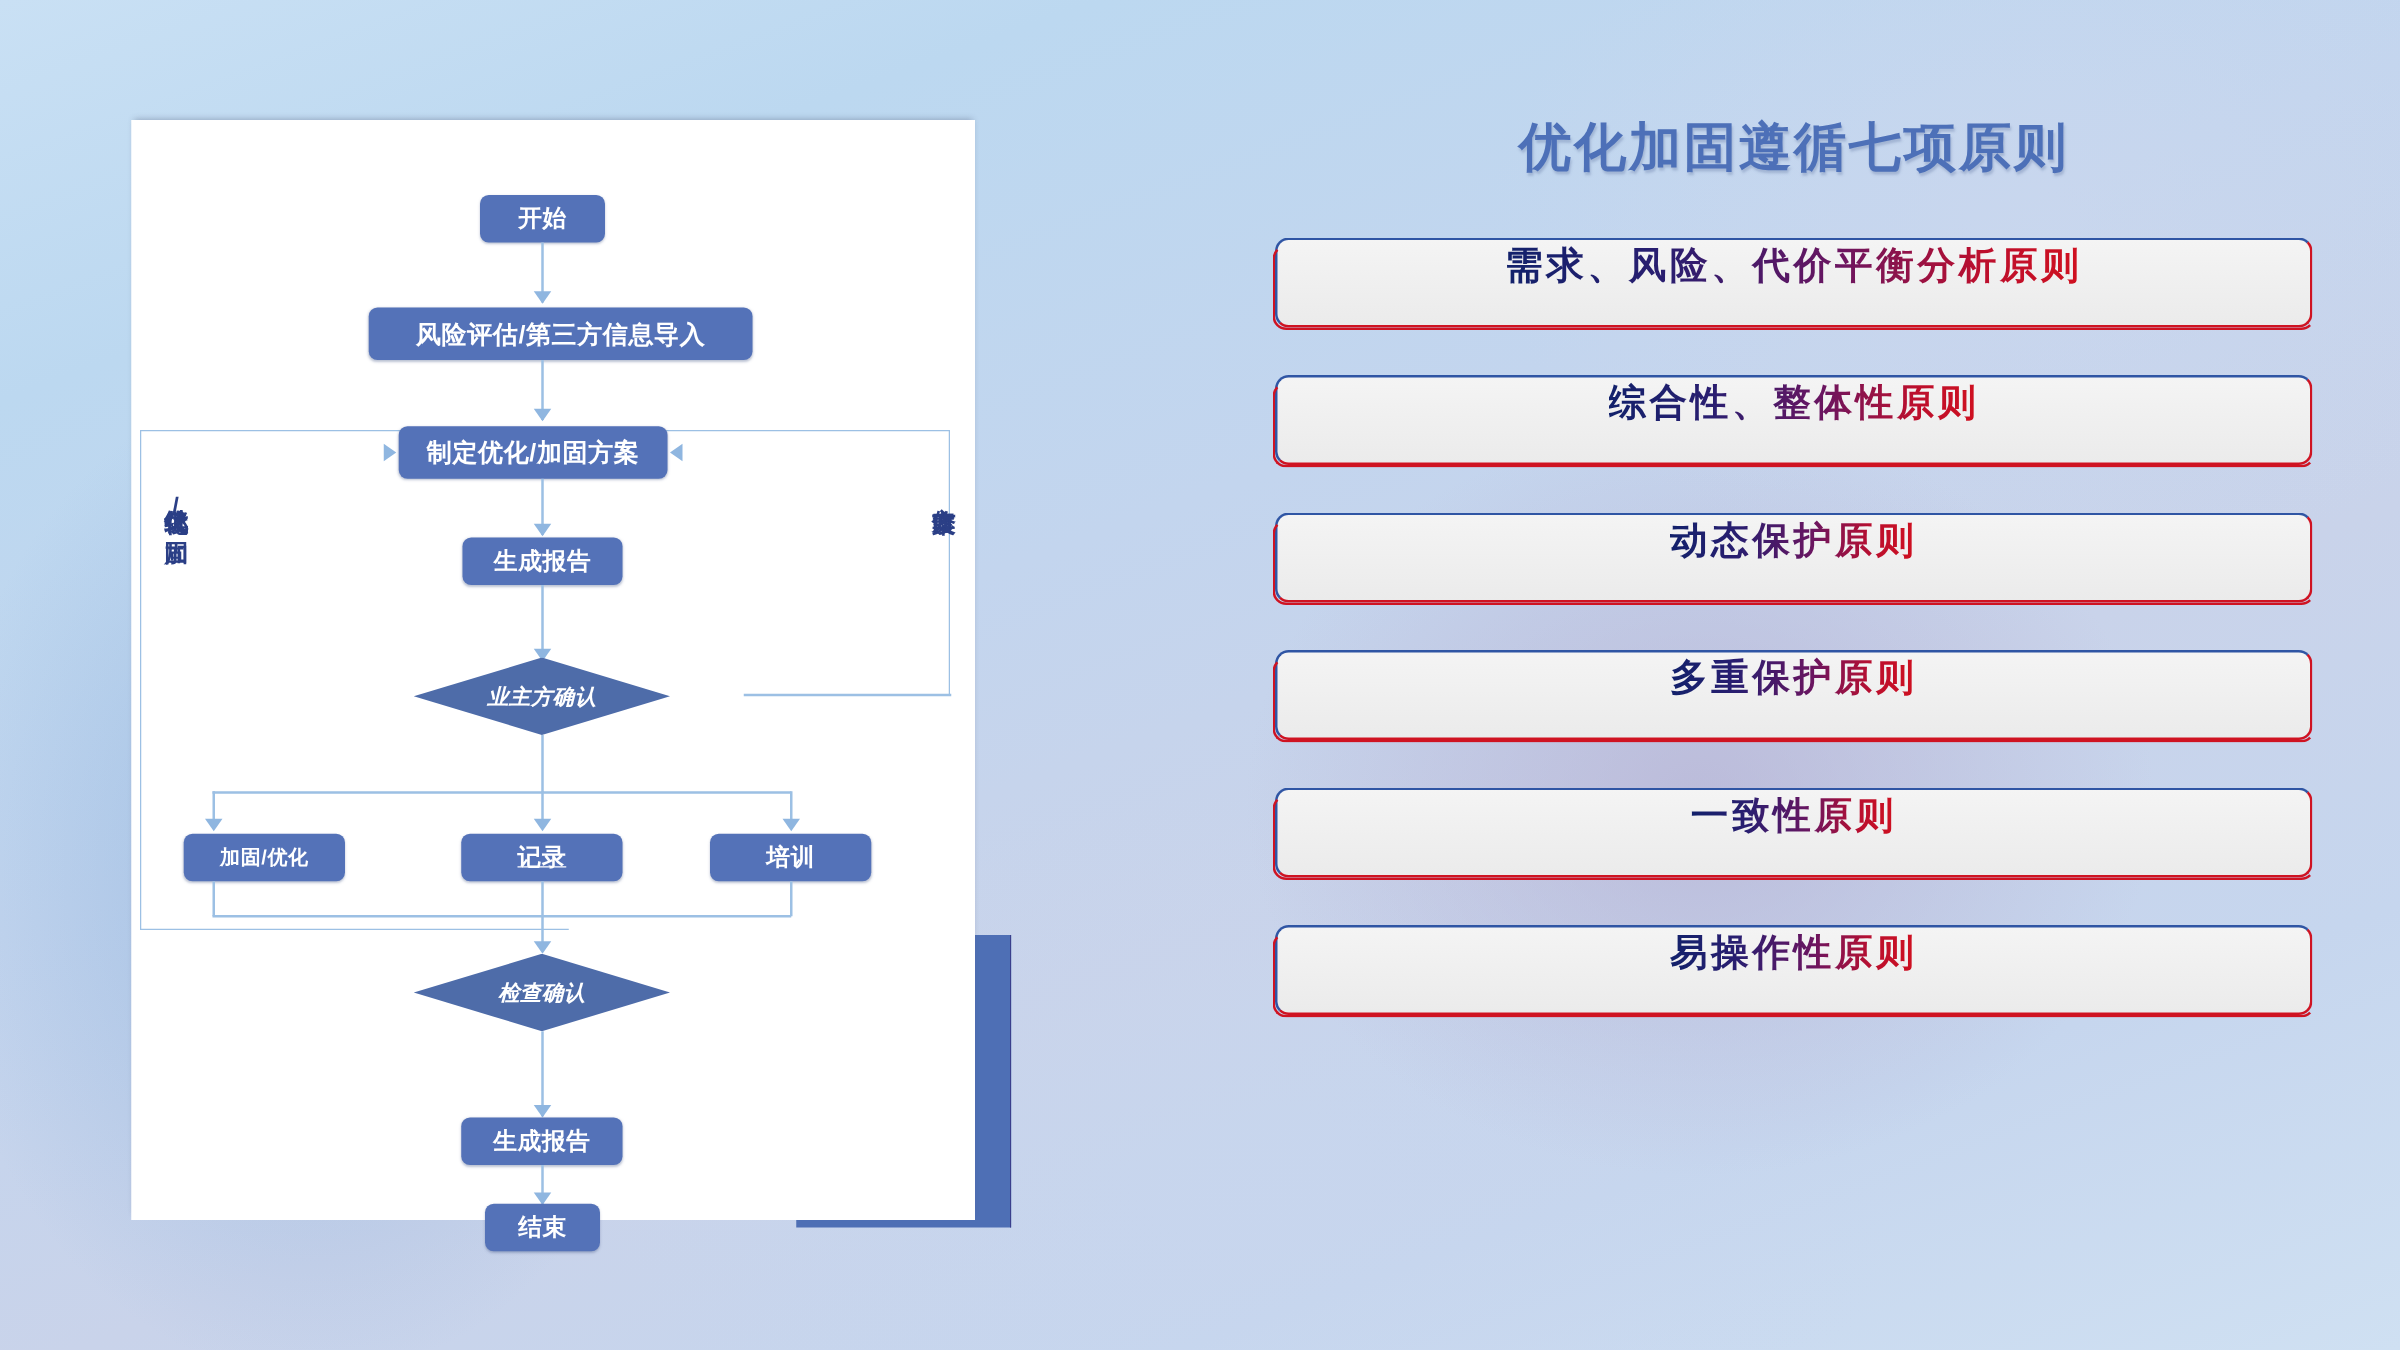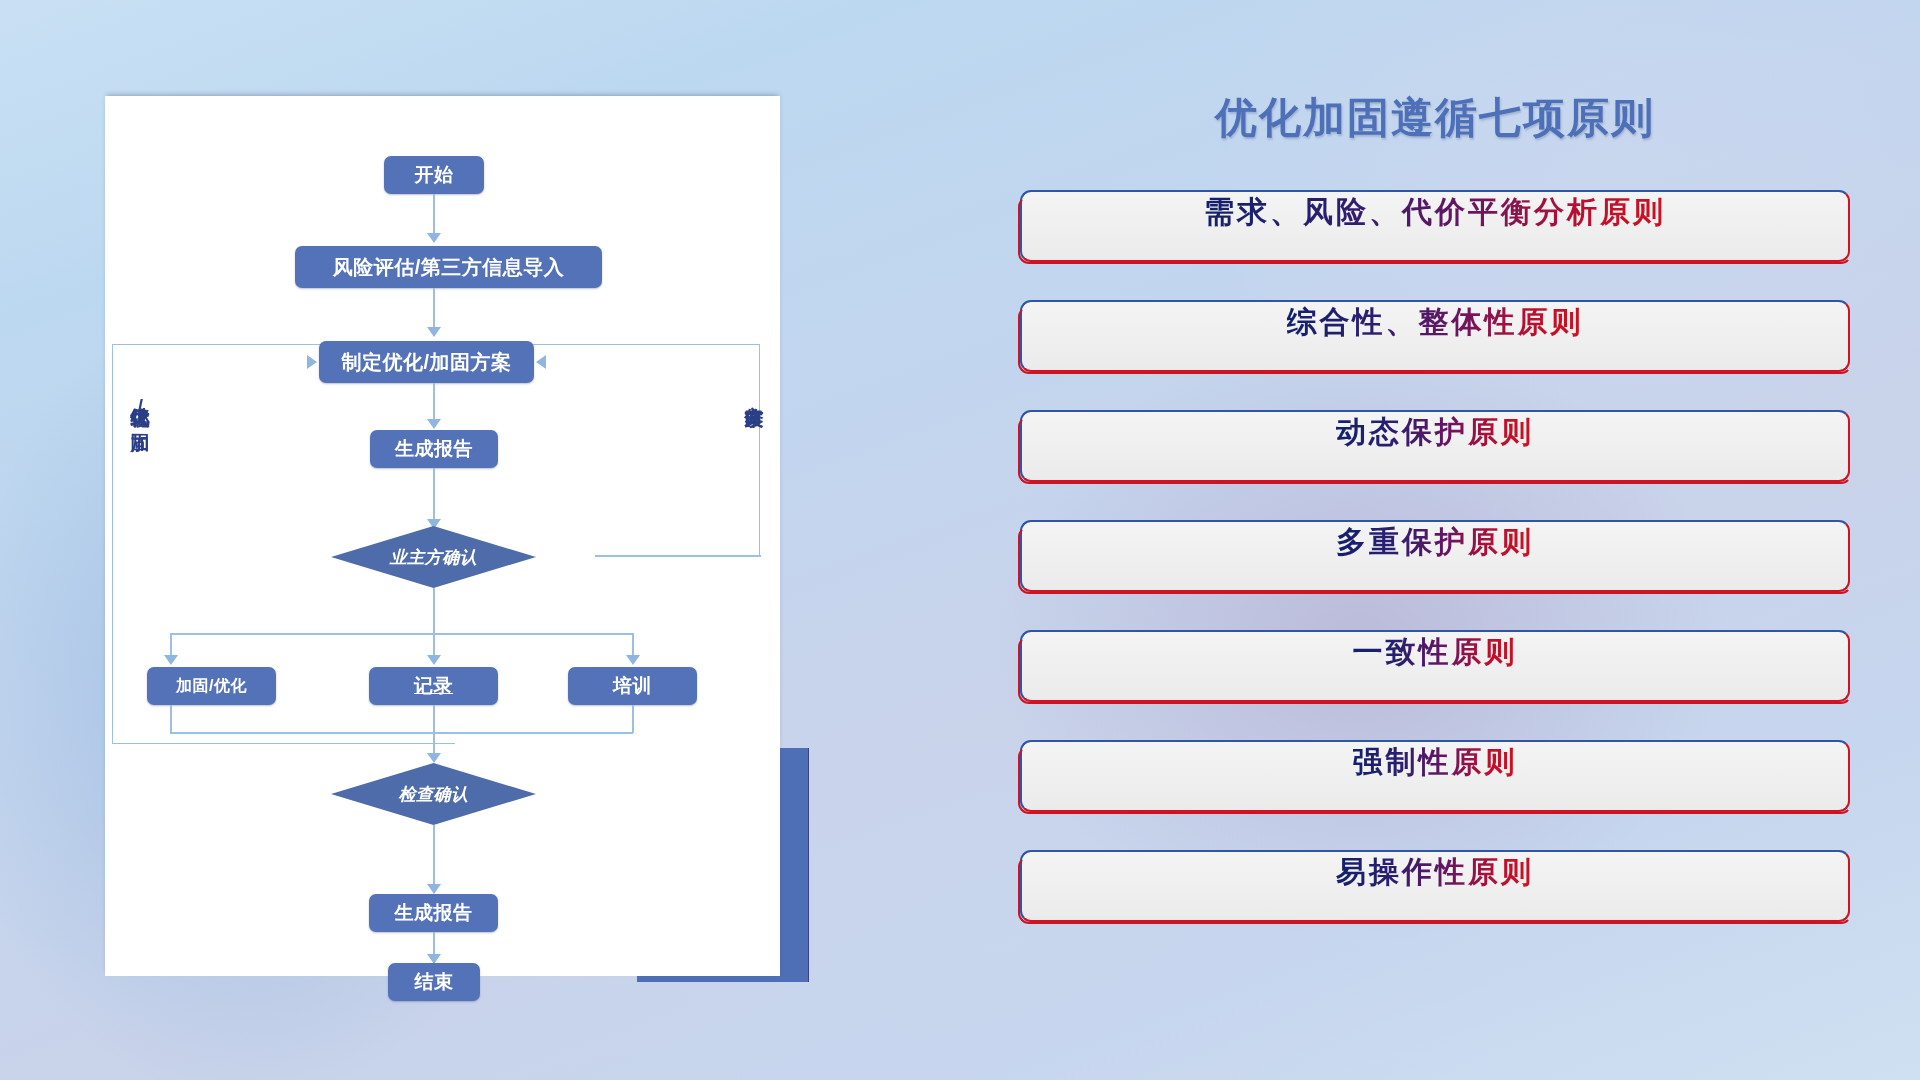--- a/index.html
+++ b/index.html
@@ -256,19 +256,16 @@
   <div class="pill">
     <span class="pill-label">动态保护原则</span>
   </div>
   <div class="pill">
     <span class="pill-label">多重保护原则</span>
   </div>
   <div class="pill">
     <span class="pill-label">一致性原则</span>
   </div>
   <div class="pill">
-    <span class="pill-label">强制性原则</span>
-  </div>
-  <div class="pill">
     <span class="pill-label">易操作性原则</span>
   </div>
 
 </div>
 
 </body></html>

